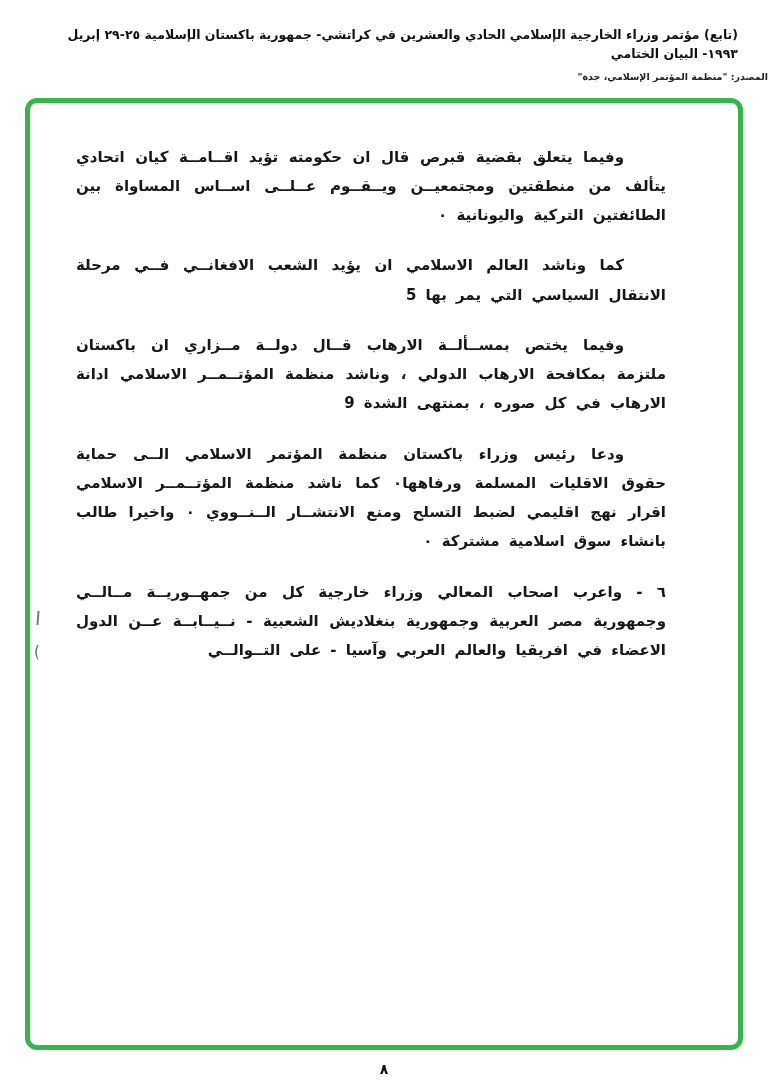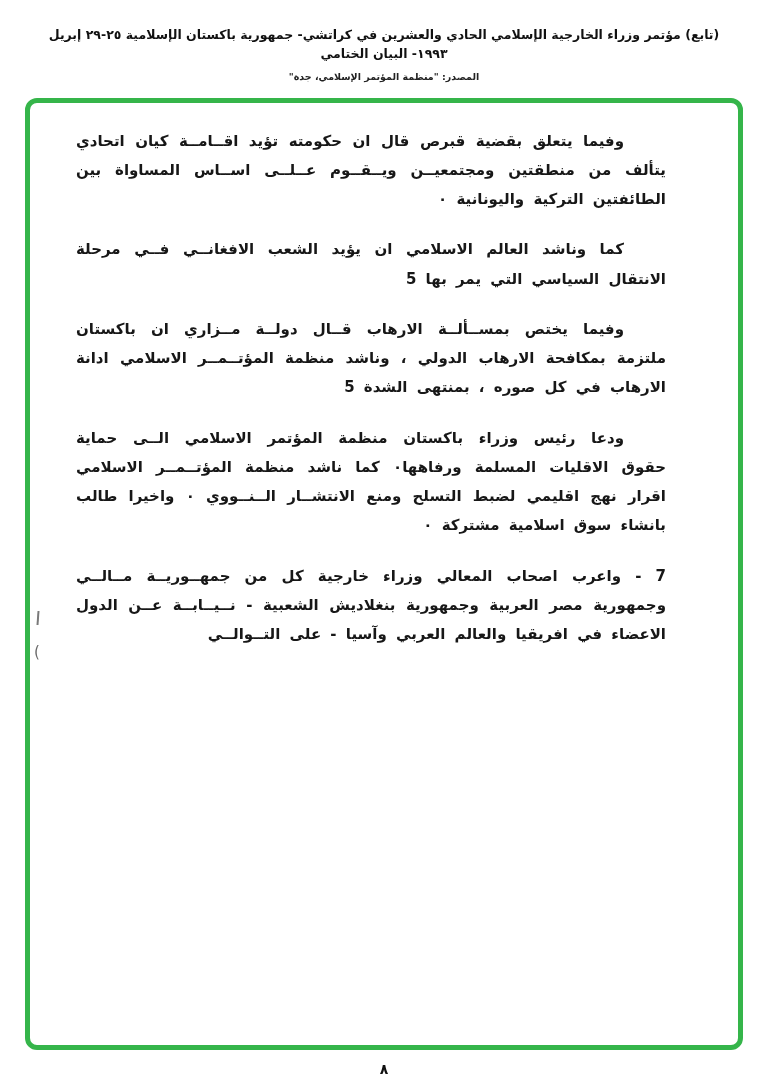--- a/index.html
+++ b/index.html
@@ -11,21 +11,20 @@
     color: #1a1a1a;
     overflow: hidden;
   }
   .page {
     position: relative;
     width: 768px;
     height: 1085px;
   }
   .doc-header {
     padding-top: 26px;
-    text-align: center;
     direction: rtl;
   }
   .header-title {
     font-size: 12.5px;
     font-weight: bold;
     letter-spacing: 0.2px;
     color: #111;
     padding: 0 30px;
     line-height: 1.5;
   }
@@ -39,21 +38,21 @@
     position: relative;
     margin: 16px auto 0 auto;
     width: 718px;
     height: 952px;
     border: 5px solid #35b54a;
     border-radius: 12px;
     background: #ffffff;
   }
   .scan-body {
     position: absolute;
-    top: 24px;
+    top: 40px;
     right: 72px;
     left: 46px;
     direction: rtl;
   }
   .para {
     font-size: 15px;
     font-weight: bold;
     line-height: 1.95;
     text-align: justify;
     color: #171717;
@@ -104,21 +103,21 @@
   </header>
 
   <div class="scan-frame">
 
     <div class="artifact artifact-tick"></div>
     <div class="artifact artifact-paren">(</div>
 
     <div class="scan-body">
       <p class="para indent">وفيما يتعلق بقضية قبرص قال ان حكومته تؤيد اقــامــة كيان اتحادي يتألف من منطقتين ومجتمعيــن ويــقــوم عــلــى اســاس المساواة بين الطائفتين التركية واليونانية ٠</p>
       <p class="para indent">كما وناشد العالم الاسلامي ان يؤيد الشعب الافغانــي فــي مرحلة الانتقال السياسي التي يمر بها 5</p>
-      <p class="para indent">وفيما يختص بمســألــة الارهاب قــال دولــة مــزاري ان باكستان ملتزمة بمكافحة الارهاب الدولي ، وناشد منظمة المؤتــمــر الاسلامي ادانة الارهاب في كل صوره ، بمنتهى الشدة 5</p>
+      <p class="para indent">وفيما يختص بمســألــة الارهاب قــال دولــة مــزاري ان باكستان ملتزمة بمكافحة الارهاب الدولي ، وناشد منظمة المؤتــمــر الاسلامي ادانة الارهاب في كل صوره ، بمنتهى الشدة 9</p>
       <p class="para indent">ودعا رئيس وزراء باكستان منظمة المؤتمر الاسلامي الــى حماية حقوق الاقليات المسلمة ورفاهها٠ كما ناشد منظمة المؤتــمــر الاسلامي اقرار نهج اقليمي لضبط التسلح ومنع الانتشــار الــنــووي ٠ واخيرا طالب بانشاء سوق اسلامية مشتركة ٠</p>
-      <p class="para">7 - واعرب اصحاب المعالي وزراء خارجية كل من جمهــوريــة مــالــي وجمهورية مصر العربية وجمهورية بنغلاديش الشعبية - نــيــابــة عــن الدول الاعضاء في افريقيا والعالم العربي وآسيا - على التــوالــي</p>
+      <p class="para">٦ - واعرب اصحاب المعالي وزراء خارجية كل من جمهــوريــة مــالــي وجمهورية مصر العربية وجمهورية بنغلاديش الشعبية - نــيــابــة عــن الدول الاعضاء في افريقيا والعالم العربي وآسيا - على التــوالــي</p>
     </div>
   </div>
 
   <div class="page-number">٨</div>
 
 </div>
 
 </body></html>

